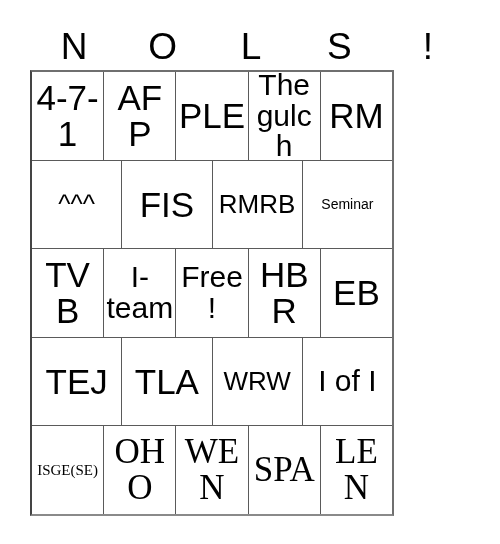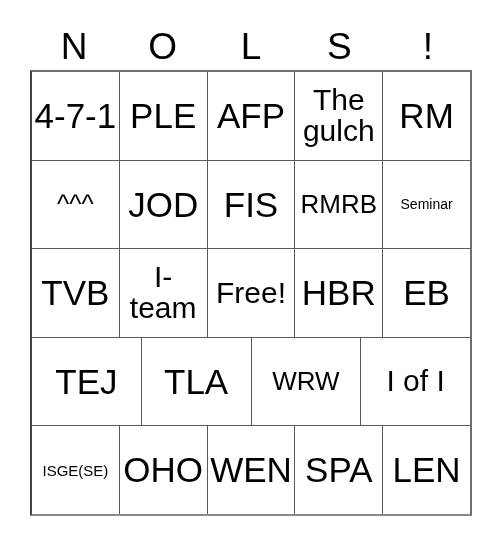--- a/index.html
+++ b/index.html
@@ -43,39 +43,40 @@
     font-weight: normal;
     color: #000000;
     letter-spacing: 0;
   }
 
   
   #bingo-grid {
     position: absolute;
     left: 30px;
     top: 70px;
-    width: 442px;
+    width: 364px;
     height: 446px;
     box-sizing: border-box;
     border-top: 2px solid #6f6f6f;
     border-left: 2px solid #444444;
     border-right: 2px solid #6f6f6f;
     border-bottom: 2px solid #8a8a8a;
     display: flex;
     flex-direction: column;
     background: #ffffff;
   }
   .bingo-row {
     flex: 1 1 0;
     display: flex;
     border-bottom: 1px solid #5a5a5a;
     min-height: 0;
   }
   .bingo-row:last-child {
     border-bottom: none;
+    font-family: Liberation Serif, serif;
   }
   .bingo-cell {
     flex: 1 1 0;
     border-right: 1px solid #5a5a5a;
     display: flex;
     align-items: center;
     justify-content: center;
     text-align: center;
     box-sizing: border-box;
     padding: 1px 2px;
@@ -124,39 +125,36 @@
     </div>
   </div>
 
   <div id="bingo-grid">
 
     <div class="bingo-row">
       <div class="bingo-cell">
         <span class="cell-text fs-xl">4-7-1</span>
       </div>
       <div class="bingo-cell">
+        <span class="cell-text fs-xl">AFP</span>
+      </div>
+      <div class="bingo-cell">
         <span class="cell-text fs-xl">PLE</span>
       </div>
       <div class="bingo-cell">
-        <span class="cell-text fs-xl">AFP</span>
-      </div>
-      <div class="bingo-cell">
         <span class="cell-text fs-md">The gulch</span>
       </div>
       <div class="bingo-cell">
         <span class="cell-text fs-xl">RM</span>
       </div>
     </div>
 
     <div class="bingo-row">
       <div class="bingo-cell">
         <span class="cell-text fs-sm">^^^</span>
-      </div>
-      <div class="bingo-cell">
-        <span class="cell-text fs-xl">JOD</span>
       </div>
       <div class="bingo-cell">
         <span class="cell-text fs-xl">FIS</span>
       </div>
       <div class="bingo-cell">
         <span class="cell-text fs-sm">RMRB</span>
       </div>
       <div class="bingo-cell">
         <span class="cell-text fs-xs">Seminar</span>
       </div>

